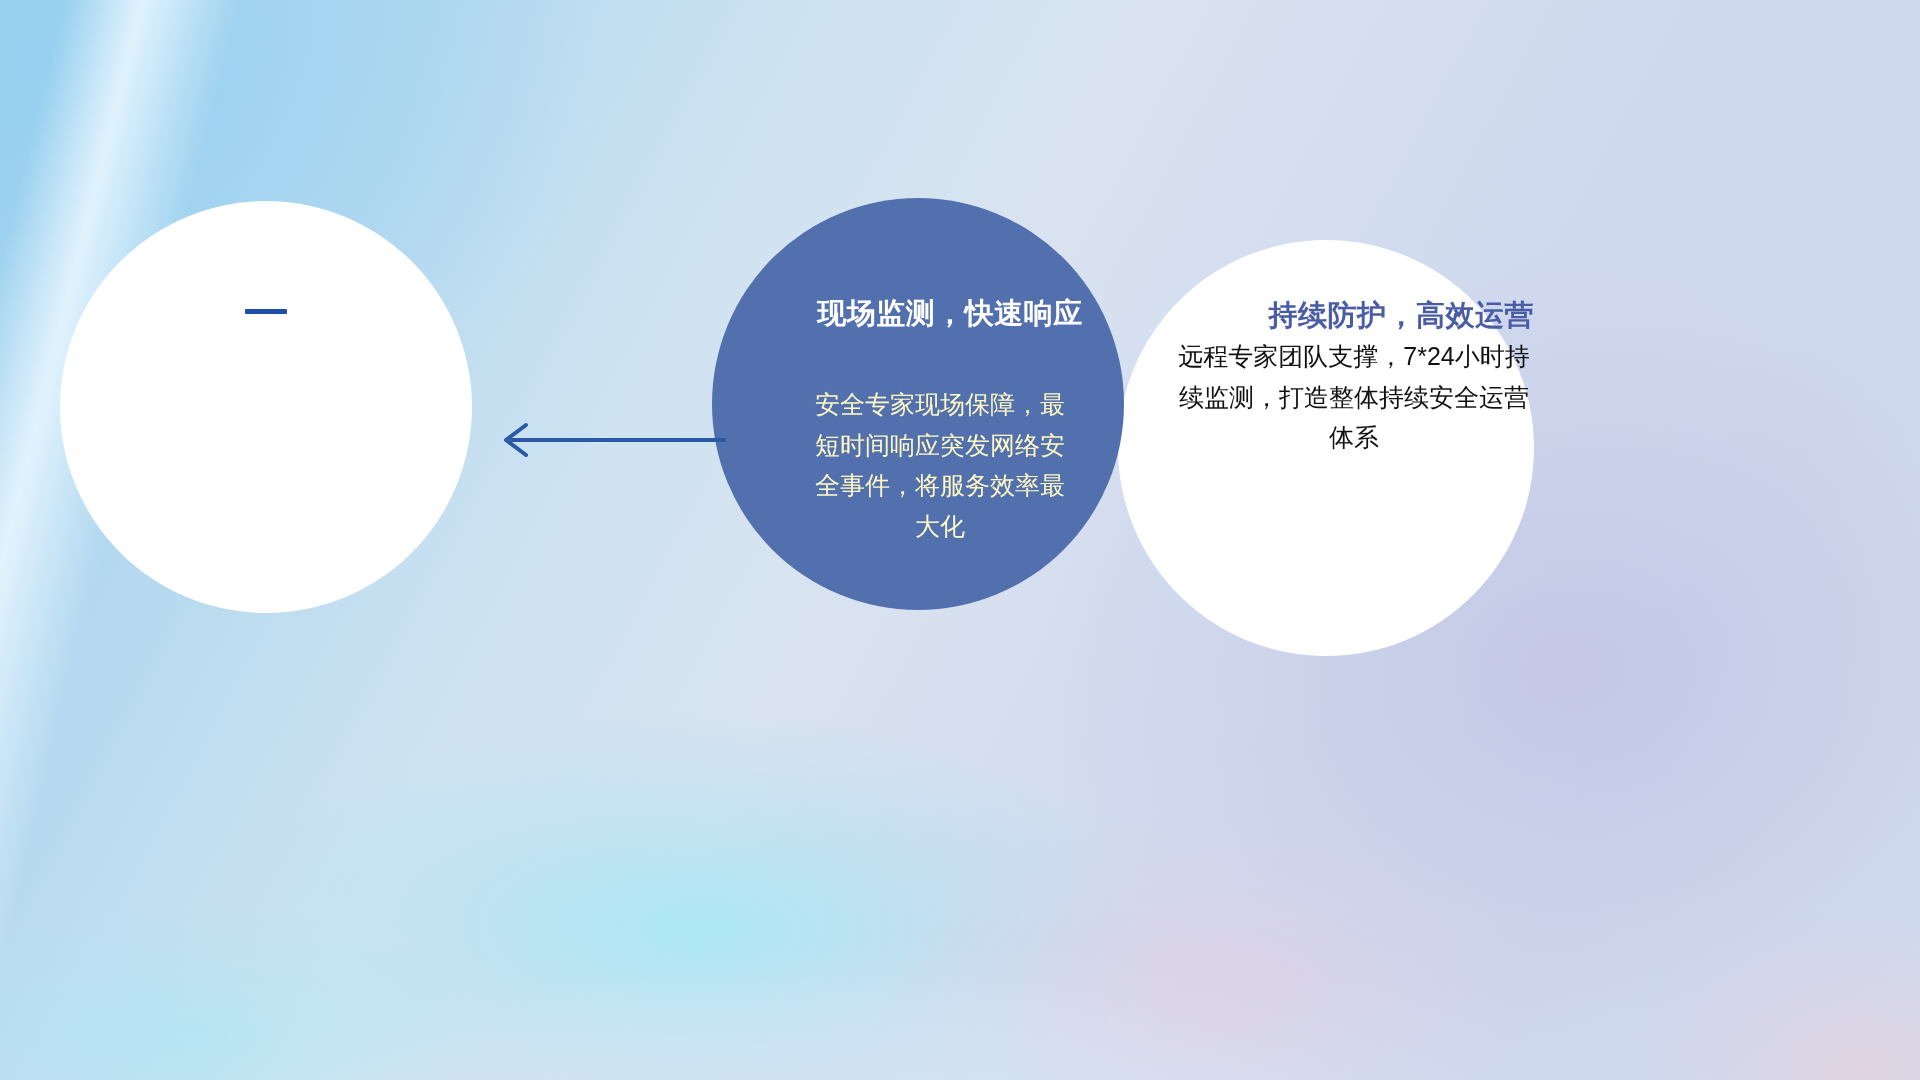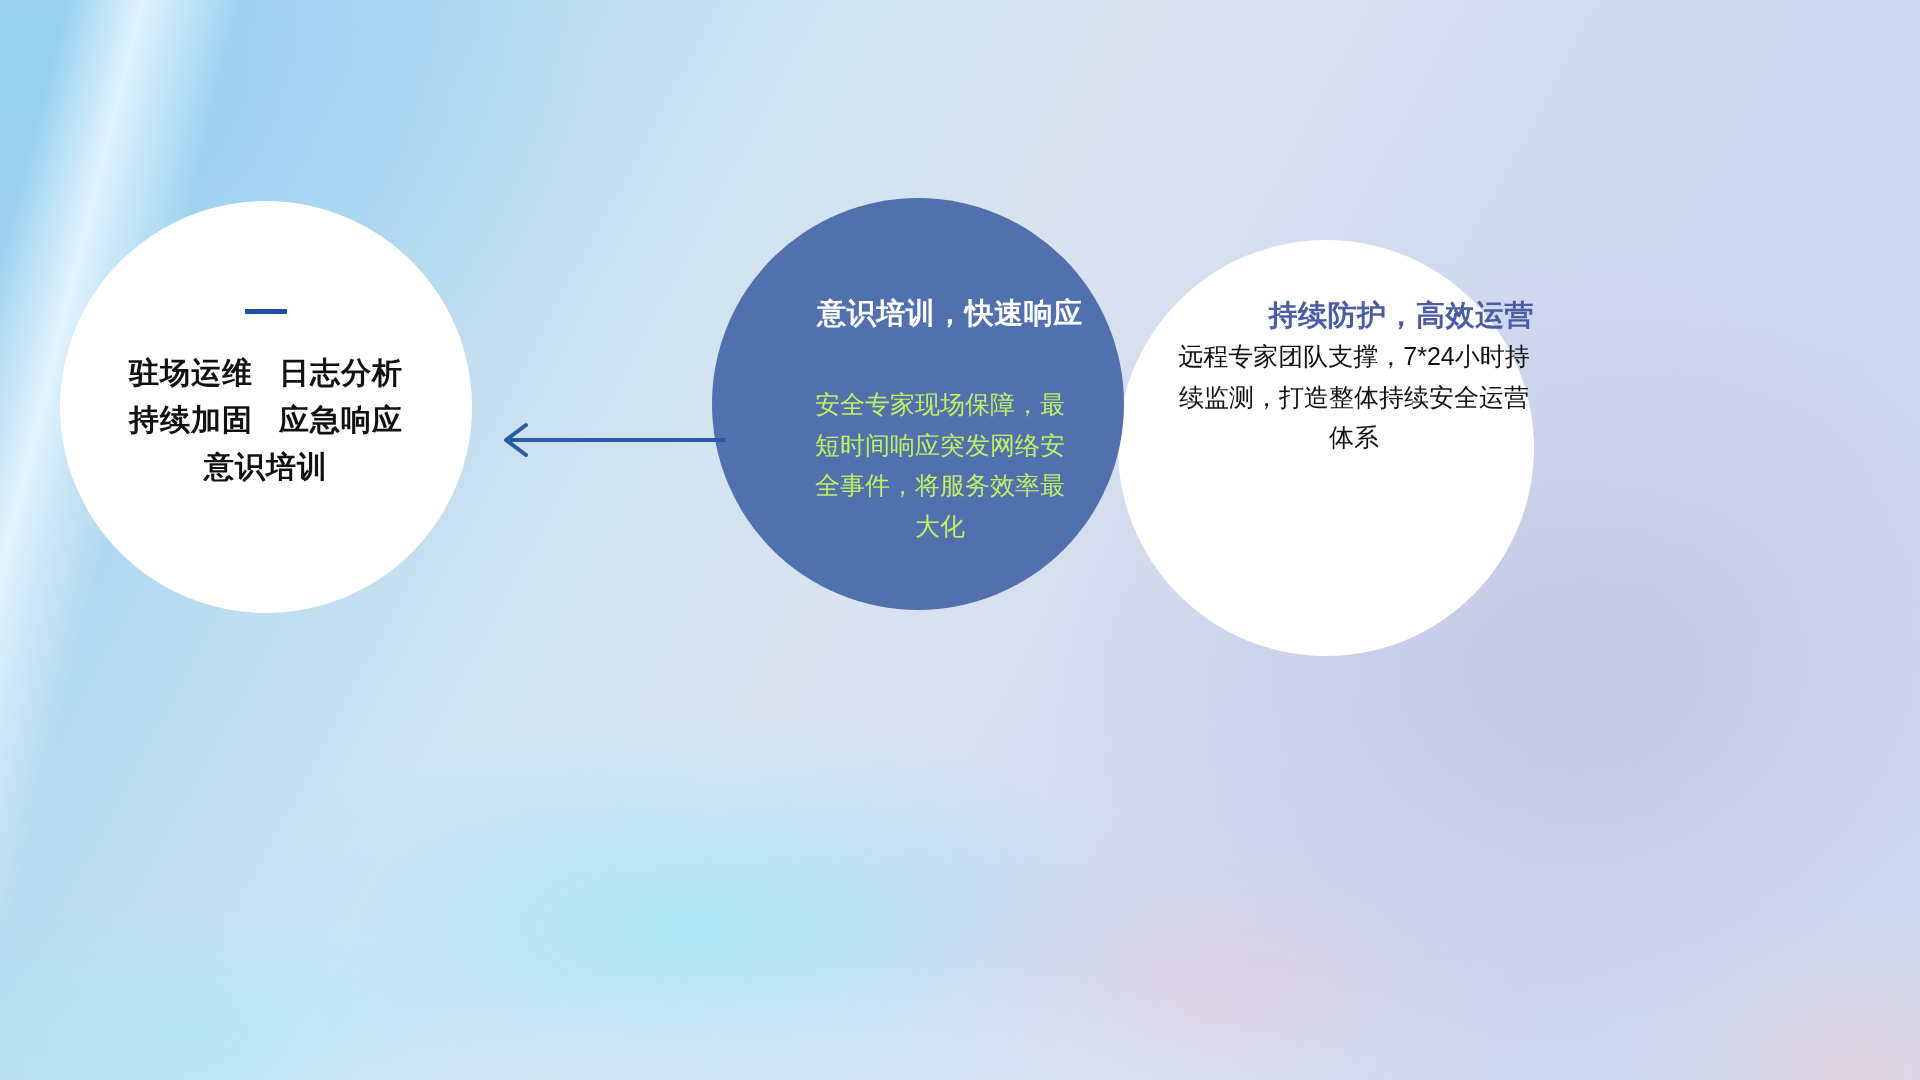--- a/index.html
+++ b/index.html
@@ -180,21 +180,21 @@
     color: #ffffff;
     font-size: 29px;
     font-weight: bold;
     letter-spacing: 0.5px;
     white-space: nowrap;
     position: relative;
     left: 32px;
   }
   .mid-body {
     margin-top: 50px;
-    color: #bef264;
+    color: #fef9c3;
     font-size: 25px;
     line-height: 1.62;
     text-align: center;
     width: 270px;
     position: relative;
     left: 22px;
   }
 
   
   .right-inner {
@@ -245,42 +245,37 @@
   <div class="bg-layer bg-glow-violet"></div>
   <div class="bg-layer bg-glow-cyan"></div>
   <div class="bg-layer bg-glow-cyan2"></div>
   <div class="bg-layer bg-glow-pink"></div>
   <div class="bg-layer bg-glow-pink2"></div>
   <div class="bg-layer bg-glow-bottom-light"></div>
 
   <div class="circle circle-left">
     <div class="left-inner">
       <div class="accent-dash"></div>
-      <div class="left-lines">
-        <div class="left-line"><span>驻场运维</span><span class="gap-sep"></span><span>日志分析</span></div>
-        <div class="left-line"><span>持续加固</span><span class="gap-sep"></span><span>应急响应</span></div>
-        <div class="left-line"><span>意识培训</span></div>
-      </div>
     </div>
   </div>
 
   <div class="arrow-wrap">
     <svg width="230" height="52" viewBox="0 0 230 52">
       <line x1="230" y1="26" x2="14" y2="26" stroke="#2a5aa6" stroke-width="4"></line>
       <polyline points="30,11 10,26 30,41" fill="none" stroke="#2a5aa6" stroke-width="4" stroke-linecap="round" stroke-linejoin="round"></polyline>
     </svg>
   </div>
 
   <div class="circle circle-right">
     <div class="right-inner">
       <div class="right-heading">持续防护，高效运营</div>
       <div class="right-body">远程专家团队支撑，7*24小时持续监测，打造整体持续安全运营体系</div>
     </div>
   </div>
 
   <div class="circle circle-mid">
     <div class="mid-inner">
-      <div class="mid-heading">意识培训，快速响应</div>
+      <div class="mid-heading">现场监测，快速响应</div>
       <div class="mid-body">安全专家现场保障，最短时间响应突发网络安全事件，将服务效率最大化</div>
     </div>
   </div>
 
 </div>
 
 </body></html>

